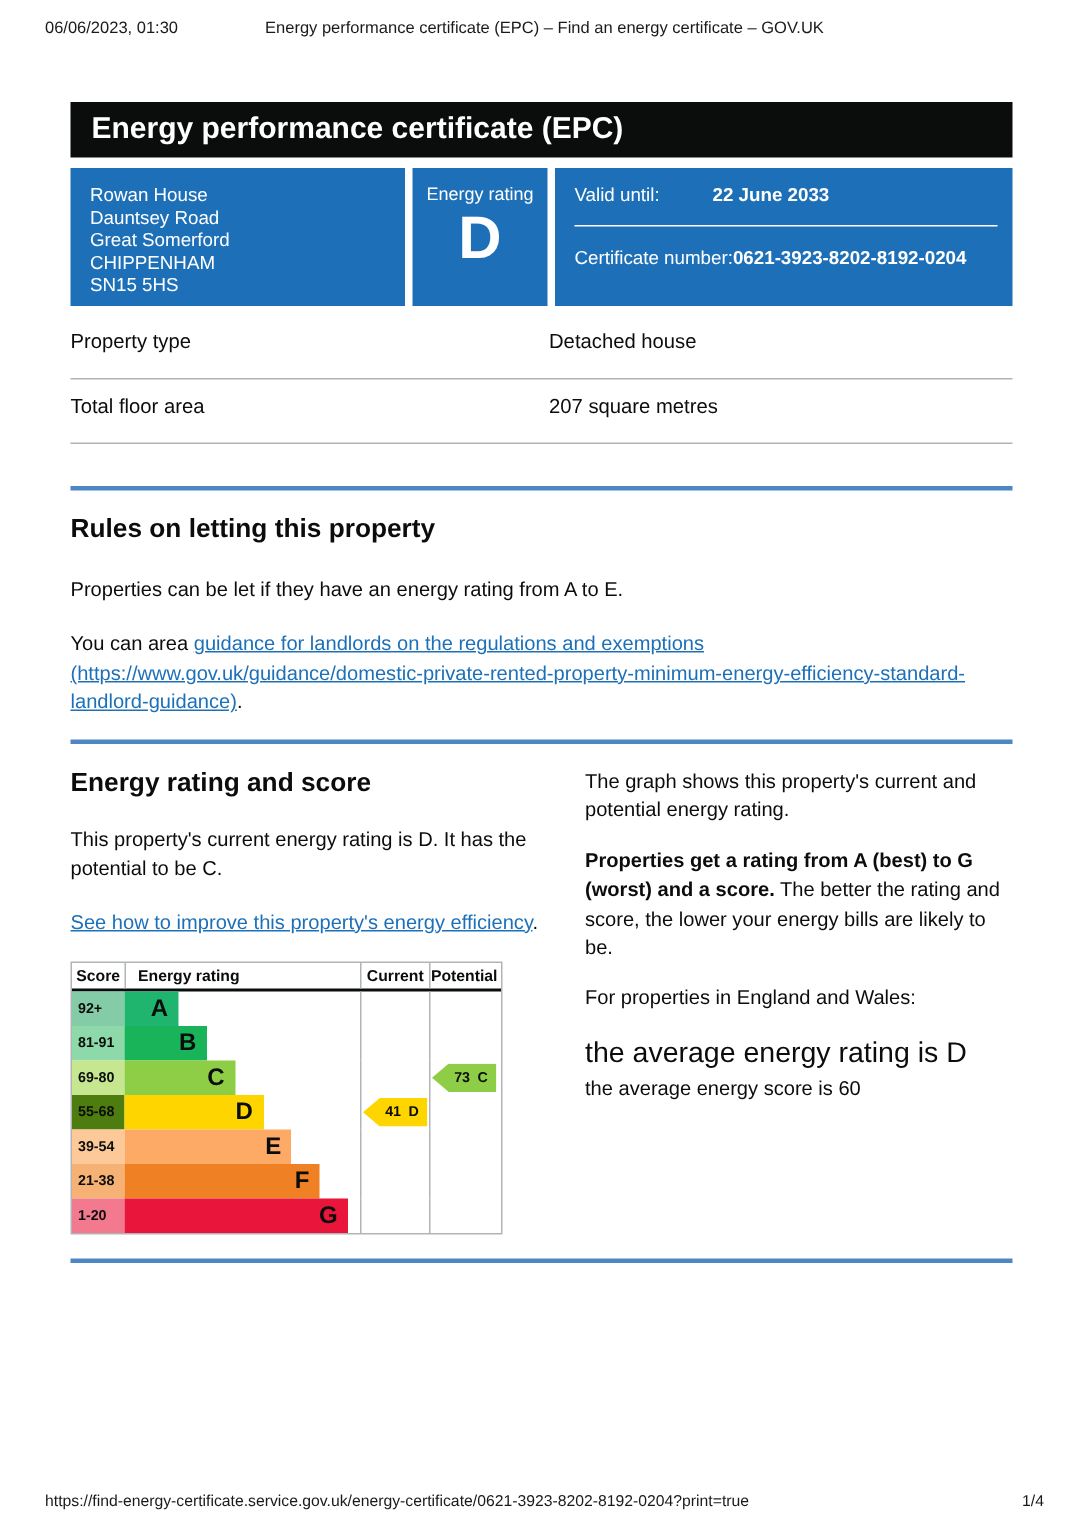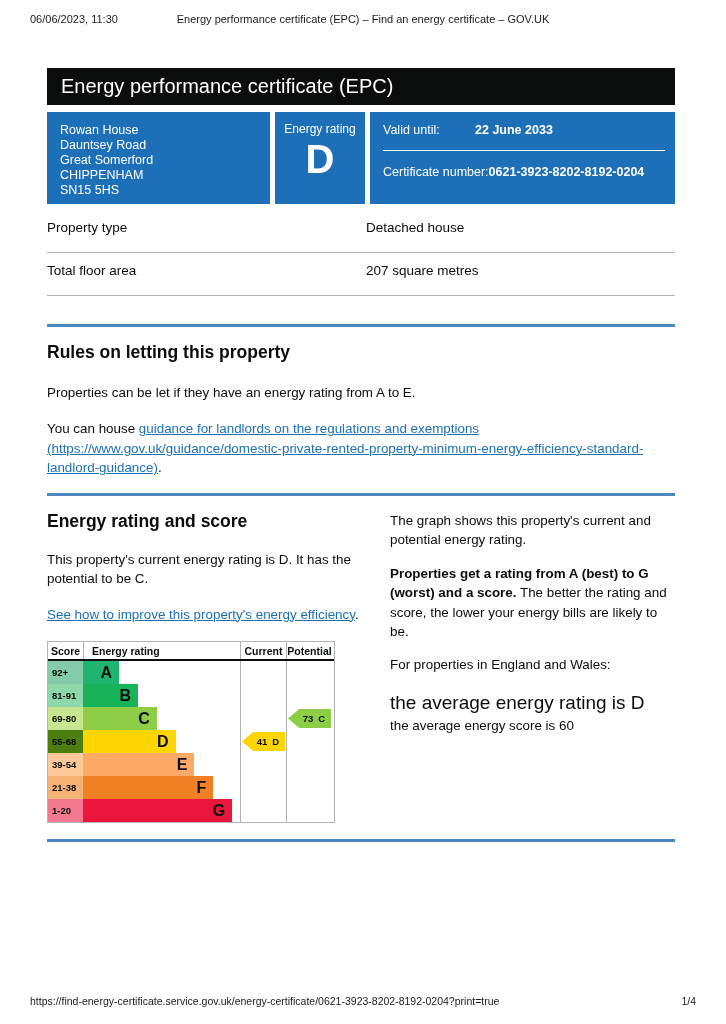--- a/index.html
+++ b/index.html
@@ -9,21 +9,21 @@
     -webkit-font-smoothing:antialiased;overflow:hidden;
   }
   
   .print-header{position:absolute;top:13px;left:30px;right:30px;font-size:11px;color:#1a1a1a;}
   .print-header .dt{position:absolute;left:0;top:0;}
   .print-header .doc{display:block;text-align:center;}
   .print-footer{position:absolute;bottom:17px;left:30px;right:30px;font-size:10.5px;color:#1a1a1a;display:flex;justify-content:space-between;}
 
   .page{position:absolute;left:47px;top:68px;width:628px;}
 
-  .banner{background:#0b0c0c;color:#fff;font-size:20px;font-weight:normal;
+  .banner{background:#0b0c0c;color:#fff;font-size:20px;font-weight:bold;
     padding:8px 14px;box-sizing:border-box;height:37px;line-height:21px;}
 
   .summary{display:flex;gap:5px;margin-top:7px;}
   .bluebox{background:#1d70b8;color:#fff;box-sizing:border-box;height:92px;}
   .box-address{width:223px;padding:11px 13px;font-size:12.5px;line-height:1.12;}
   .box-address div{margin-bottom:1px;}
   .box-rating{width:90px;padding:10px 4px;text-align:center;}
   .box-rating .lbl{font-size:12px;}
   .box-rating .val{font-size:40px;font-weight:bold;line-height:1.1;margin-top:1px;}
   .box-validity{width:305px;padding:11px 13px;font-size:12.5px;}
@@ -67,21 +67,21 @@
     padding-right:7px;box-sizing:border-box;font-weight:bold;font-size:16px;}
   .pointer-cell{border-left:1px solid #b1b4b6;display:flex;align-items:center;justify-content:center;box-sizing:border-box;}
   .epc-arrow{width:43px;height:19px;clip-path:polygon(0 50%,26% 0,100% 0,100% 100%,26% 100%);
     display:flex;align-items:center;justify-content:center;gap:5px;
     padding-left:9px;box-sizing:border-box;font-size:9.5px;font-weight:bold;color:#0b0c0c;}
 </style>
 </head>
 <body>
 
 <div class="print-header">
-  <span class="dt">06/06/2023, 11:30</span>
+  <span class="dt">06/06/2023, 01:30</span>
   <span class="doc">Energy performance certificate (EPC) – Find an energy certificate – GOV.UK</span>
 </div>
 
 <div class="page">
 
   <div class="banner">
     <span>Energy performance certificate (EPC)</span>
   </div>
 
   <div class="summary">
@@ -117,21 +117,21 @@
     <div class="fact-row">
       <div class="fact-label">Total floor area</div>
       <div class="fact-value">207 square metres</div>
     </div>
   </div>
 
   <hr class="blue-rule rule-1">
 
   <h2>Rules on letting this property</h2>
   <p style="margin-top:20px">Properties can be let if they have an energy rating from A to E.</p>
-  <p style="margin-top:17px"><span>You can house </span><a href="#">guidance for landlords on the regulations and exemptions (https://www.gov.uk/guidance/domestic-private-rented-property-minimum-energy-efficiency-standard-landlord-guidance)</a><span>.</span></p>
+  <p style="margin-top:17px"><span>You can area </span><a href="#">guidance for landlords on the regulations and exemptions (https://www.gov.uk/guidance/domestic-private-rented-property-minimum-energy-efficiency-standard-landlord-guidance)</a><span>.</span></p>
 
   <hr class="blue-rule rule-2">
 
   <div class="columns">
     <div class="col-left">
       <h2>Energy rating and score</h2>
       <p style="margin-top:18px">This property's current energy rating is D. It has the potential to be C.</p>
       <p><a href="#">See how to improve this property's energy efficiency</a><span>.</span></p>
 
       <div class="epc-chart">

